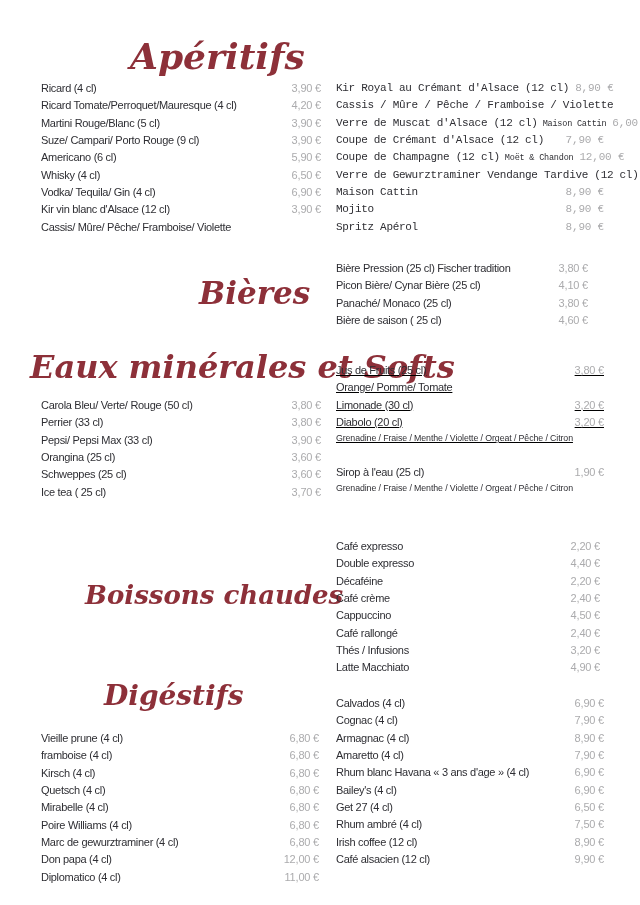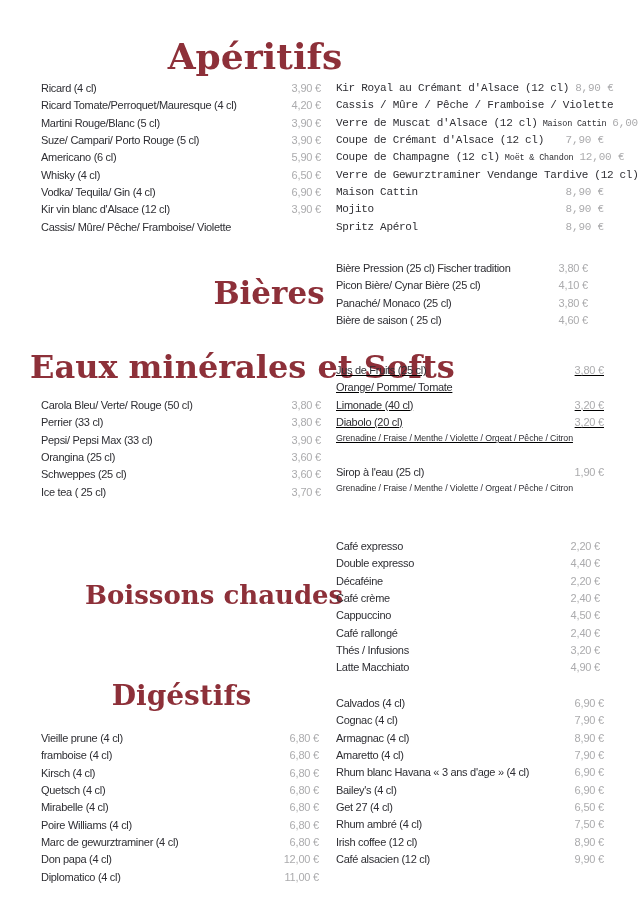--- a/index.html
+++ b/index.html
@@ -12,23 +12,23 @@
   .page{
     position:relative;
     width:640px;
     height:905px;
     background:var(--paper);
     overflow:hidden;
     font-family:"Liberation Sans", sans-serif;
   }
   .script{
     position:absolute;
-    text-align:center;
     color:var(--maroon);
     font-family:"DejaVu Serif", serif;
+    font-style:italic;
     font-weight:700;
     white-space:nowrap;
     line-height:1.15;
   }
   .rows{position:absolute;}
   .row{
     display:flex;
     align-items:baseline;
     height:17.33px;
     white-space:nowrap;
@@ -85,21 +85,21 @@
       </div>
       <div class="row">
         <span class="iname">Ricard Tomate/Perroquet/Mauresque (4 cl)</span>
         <span class="price">4,20 €</span>
       </div>
       <div class="row">
         <span class="iname">Martini Rouge/Blanc (5 cl)</span>
         <span class="price">3,90 €</span>
       </div>
       <div class="row">
-        <span class="iname">Suze/ Campari/ Porto Rouge (5 cl)</span>
+        <span class="iname">Suze/ Campari/ Porto Rouge (9 cl)</span>
         <span class="price">3,90 €</span>
       </div>
       <div class="row">
         <span class="iname">Americano (6 cl)</span>
         <span class="price">5,90 €</span>
       </div>
       <div class="row">
         <span class="iname">Whisky (4 cl)</span>
         <span class="price">6,50 €</span>
       </div>
@@ -203,21 +203,21 @@
     </div>
   <div id="eaux-right" class="rows">
       <div class="row">
         <span class="iname">Jus de Fruits (25 cl)</span>
         <span class="price">3,80 €</span>
       </div>
       <div class="row">
         <span class="iname">Orange/ Pomme/ Tomate</span>
       </div>
       <div class="row">
-        <span class="iname">Limonade (40 cl)</span>
+        <span class="iname">Limonade (30 cl)</span>
         <span class="price">3,20 €</span>
       </div>
       <div class="row">
         <span class="iname">Diabolo (20 cl)</span>
         <span class="price">3,20 €</span>
       </div>
       <div class="row small">
         <span class="iname">Grenadine / Fraise / Menthe / Violette / Orgeat / Pêche / Citron</span>
       </div>
     </div>

